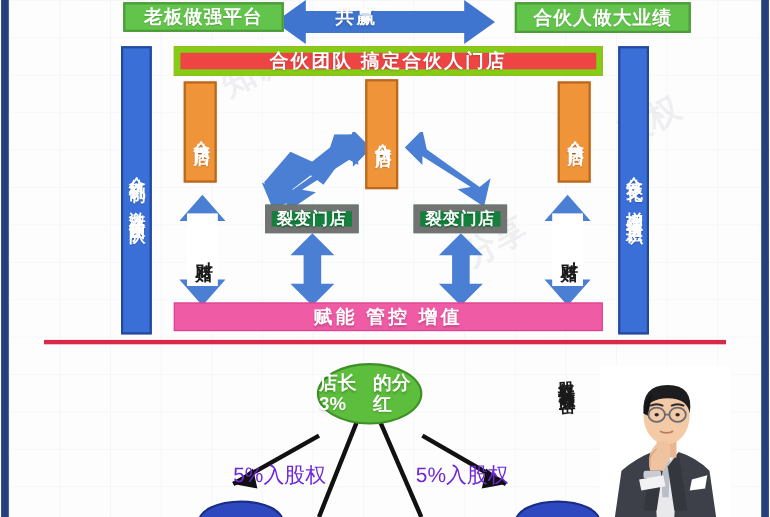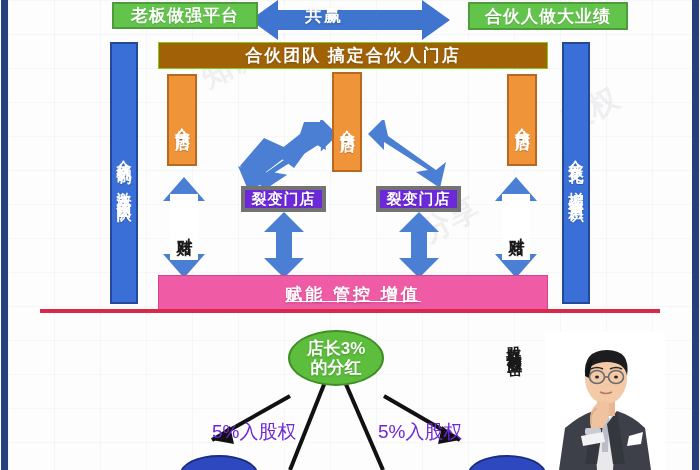--- a/index.html
+++ b/index.html
@@ -41,22 +41,22 @@
     border: 2px solid #4d9b3a;
     color: #ffffff;
     font-weight: bold;
     display: flex; align-items: center; justify-content: center;
     letter-spacing: 1px;
     text-shadow: 0 1px 1px rgba(0,0,0,.18);
     z-index: 4;
   }
   .red-bar {
     position: absolute;
-    background: #a16207;
-    border: 1px solid #84cc16;
+    background: #ef4444;
+    border: 6px solid #84cc16;
     color: #fff; font-weight: bold;
     display: flex; align-items: center; justify-content: center;
     letter-spacing: 2px;
     text-shadow: 0 1px 2px rgba(0,0,0,.2);
     z-index: 4;
   }
   .pink-bar {
     position: absolute;
     background: #ef5ba4;
     border: 1px solid #d9418c;
@@ -87,22 +87,22 @@
     color: #ffffff; font-weight: bold;
     display: flex; align-items: center; justify-content: center;
     writing-mode: vertical-rl;
     text-orientation: upright;
     letter-spacing: 2px;
     text-shadow: 0 1px 1px rgba(0,0,0,.2);
     z-index: 5;
   }
   .amber-box {
     position: absolute;
-    background: #6d28d9;
-    border: 4px solid #737373;
+    background: #15803d;
+    border: 6px solid #737373;
     color: #ffffff; font-weight: bold;
     display: flex; align-items: center; justify-content: center;
     letter-spacing: 1px;
     text-shadow: 0 1px 1px rgba(0,0,0,.22);
     z-index: 5;
   }
   .duidu-label {
     position: absolute;
     background: #ffffff;
     color: #1b1b1b;
@@ -127,21 +127,21 @@
     z-index: 4;
   }
 
   
   .green-ellipse {
     position: absolute;
     background: #5cbe3c;
     border: 2px solid #3e8f26;
     border-radius: 50%;
     color: #ffffff; font-weight: bold;
-    display: flex; flex-direction: column;
+    display: flex; flex-direction: row;
     align-items: center; justify-content: center;
     line-height: 1.12;
     text-shadow: 0 1px 2px rgba(0,0,0,.22);
     z-index: 5;
   }
   .blue-ellipse {
     position: absolute;
     background: #2e49c0;
     border: 2px solid #1a2d86;
     border-radius: 50%;
@@ -242,21 +242,21 @@
   <svg class="layer" style="left:163px; top:177px;" width="42" height="101" viewBox="0 0 42 101">
     <polygon points="21,0 42,24 29,24 29,77 42,77 21,101 0,77 13,77 13,24 0,24" fill="#4a7fd4"></polygon>
   </svg>
   <div class="duidu-label" style="left:170px; top:194px; width:28px; height:66px; font-size:16px;">对赌</div>
 
   <svg class="layer" style="left:495px; top:177px;" width="42" height="101" viewBox="0 0 42 101">
     <polygon points="21,0 42,24 29,24 29,77 42,77 21,101 0,77 13,77 13,24 0,24" fill="#4a7fd4"></polygon>
   </svg>
   <div class="duidu-label" style="left:502px; top:194px; width:28px; height:66px; font-size:16px;">对赌</div>
 
-  <div class="pink-bar" style="left:158px; top:275px; width:390px; height:38px; font-size:17px;text-decoration:underline;">赋能 管控 增值</div>
+  <div class="pink-bar" style="left:158px; top:275px; width:390px; height:26px; font-size:17px;">赋能 管控 增值</div>
 
   <div class="divider" style="left:40px; top:309px; width:620px; height:4px;"></div>
 
   <svg class="layer" style="left:140px; top:382px;" width="420" height="88" viewBox="0 0 420 88">
     <g stroke="#111111" stroke-width="4" fill="none">
       <line x1="185" y1="0" x2="150" y2="88"></line>
       <line x1="205" y1="0" x2="243" y2="88"></line>
     </g>
     <g stroke="#111111" stroke-width="4" fill="none">
       <line x1="150" y1="14" x2="72" y2="58"></line>

